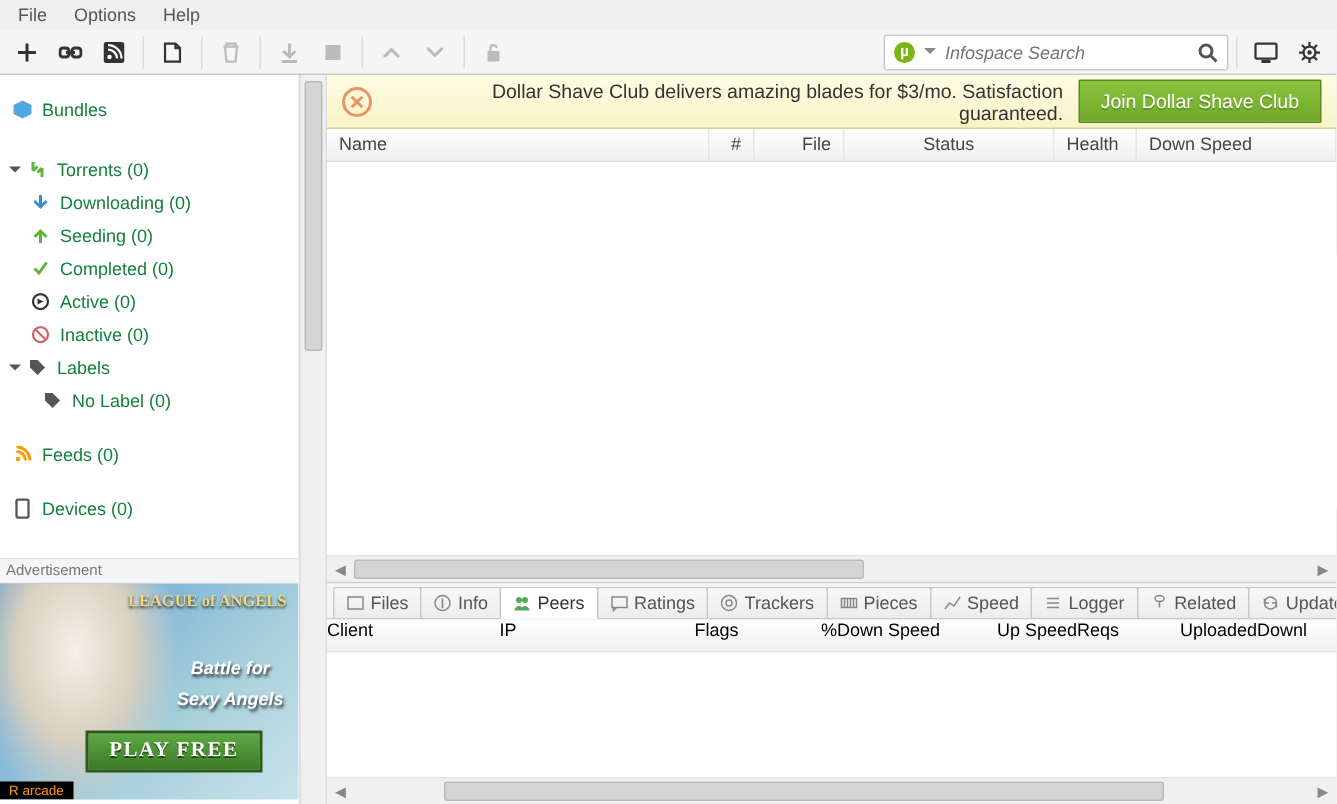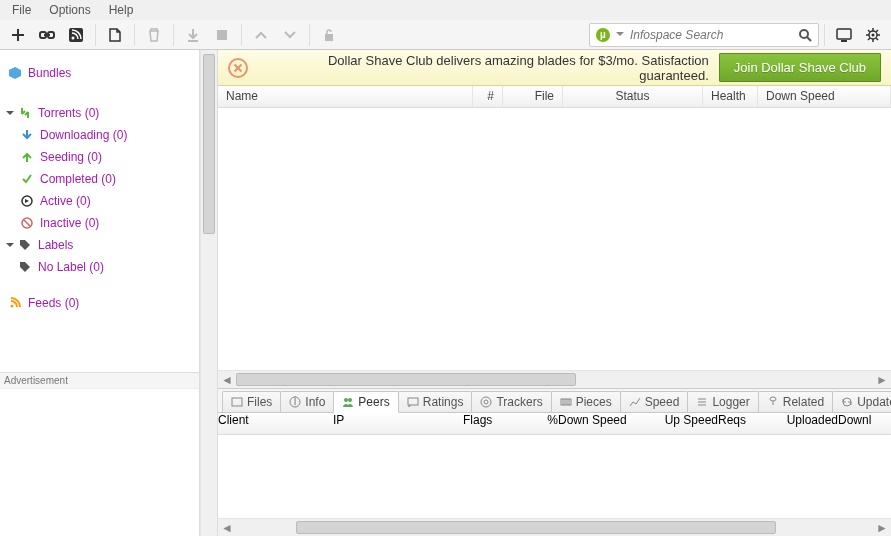--- a/index.html
+++ b/index.html
@@ -12,24 +12,24 @@
 .sep { width: 1px; height: 22px; background: #ddd; margin: 0 4px; }
 .spacer { flex: 1; }
 .search-box { display: flex; align-items: center; border: 1px solid #ccc; background: #fff; border-radius: 2px; height: 24px; padding: 0 6px; width: 230px; gap: 6px; }
 .search-box input { border: none; outline: none; flex: 1; font-style: italic; color: #999; background: transparent; }
 .u-icon { width: 14px; height: 14px; border-radius: 50%; background: #7cb518; display: flex; align-items: center; justify-content: center; color: #fff; font-size: 10px; font-weight: bold; }
 .main { flex: 1; display: flex; overflow: hidden; }
 .sidebar { width: 200px; background: #fff; border-right: 1px solid #ddd; display: flex; flex-direction: column; overflow: hidden; position: relative; }
 .side-scroll { width: 18px; background: #f0f0f0; border-left: 1px solid #e5e5e5; border-right: 1px solid #ddd; position: relative; }
 .side-thumb { position: absolute; left: 2px; right: 2px; top: 4px; height: 180px; background: #d4d4d4; border: 1px solid #bbb; border-radius: 2px; }
 .tree { padding: 8px 0; }
-.tree-item { display: flex; align-items: center; padding: 4px 8px; gap: 6px; color: #a21caf; cursor: pointer; }
+.tree-item { display: flex; align-items: center; padding: 4px 8px; gap: 6px; color: #15803d; cursor: pointer; }
 .tree-item.top { font-weight: normal; padding: 8px 8px; }
 .tree-item.indent1 { padding-left: 20px; }
-.tree-item.indent2 { padding-left: 18px; }
+.tree-item.indent2 { padding-left: 28px; }
 .caret { width: 0; height: 0; border-left: 4px solid #555; border-top: 4px solid transparent; border-bottom: 4px solid transparent; }
 .caret.open { transform: rotate(90deg); border-left-color: #555; }
 .icon-sm { width: 14px; height: 14px; flex-shrink: 0; display: flex; align-items: center; justify-content: center; }
 .content { flex: 1; display: flex; flex-direction: column; overflow: hidden; }
 .banner { height: 36px; background: linear-gradient(#fffce5, #f8f4c6); border-bottom: 1px solid #d9d48e; display: flex; align-items: center; padding: 0 10px; gap: 10px; }
 .banner-icon { width: 20px; height: 20px; border: 2px solid #e89566; border-radius: 50%; position: relative; flex-shrink: 0; }
 .banner-icon::before, .banner-icon::after { content: ''; position: absolute; background: #e89566; width: 10px; height: 2px; top: 50%; left: 50%; transform-origin: center; }
 .banner-icon::before { transform: translate(-50%, -50%) rotate(45deg); }
 .banner-icon::after { transform: translate(-50%, -50%) rotate(-45deg); }
 .banner-text { color: #333; flex: 1; font-size: 13px; text-align: right; }
@@ -246,24 +246,41 @@
         <div class="tree-item">
           <span class="icon-sm">
               <svg width="12" height="12">
                 <circle cx="3" cy="9" r="1.5" fill="#f90"></circle>
                 <path d="M2 4a6 6 0 016 6M2 1a9 9 0 019 9" stroke="#f90" stroke-width="2" fill="none"></path>
               </svg>
             </span>
           <span>Feeds (0)</span>
         </div>
         <div style="height:14px"></div>
+        <div class="tree-item">
+          <span class="icon-sm">
+              <svg width="10" height="14">
+                <rect x="1" y="1" width="8" height="12" rx="1" fill="none" stroke="#555" stroke-width="1.5"></rect>
+              </svg>
+            </span>
+          <span>Devices (0)</span>
+        </div>
       </div>
       <div style="flex:1"></div>
       <div class="ad-section">
         <div class="ad-label">Advertisement</div>
+        <div class="ad-img">
+          <div class="ad-char"></div>
+          <div class="ad-logo">LEAGUE of ANGELS</div>
+          <div class="ad-text">
+            <span>Battle for</span><br><span>Sexy Angels</span>
+          </div>
+          <div class="ad-play">PLAY FREE</div>
+          <div class="ad-badge">R arcade</div>
+        </div>
       </div>
     </div>
   </div>
   <div class="side-scroll">
       <div class="side-thumb"></div>
     </div>
 
   <div class="content">
     <div class="banner">
       <div class="banner-icon"></div>

